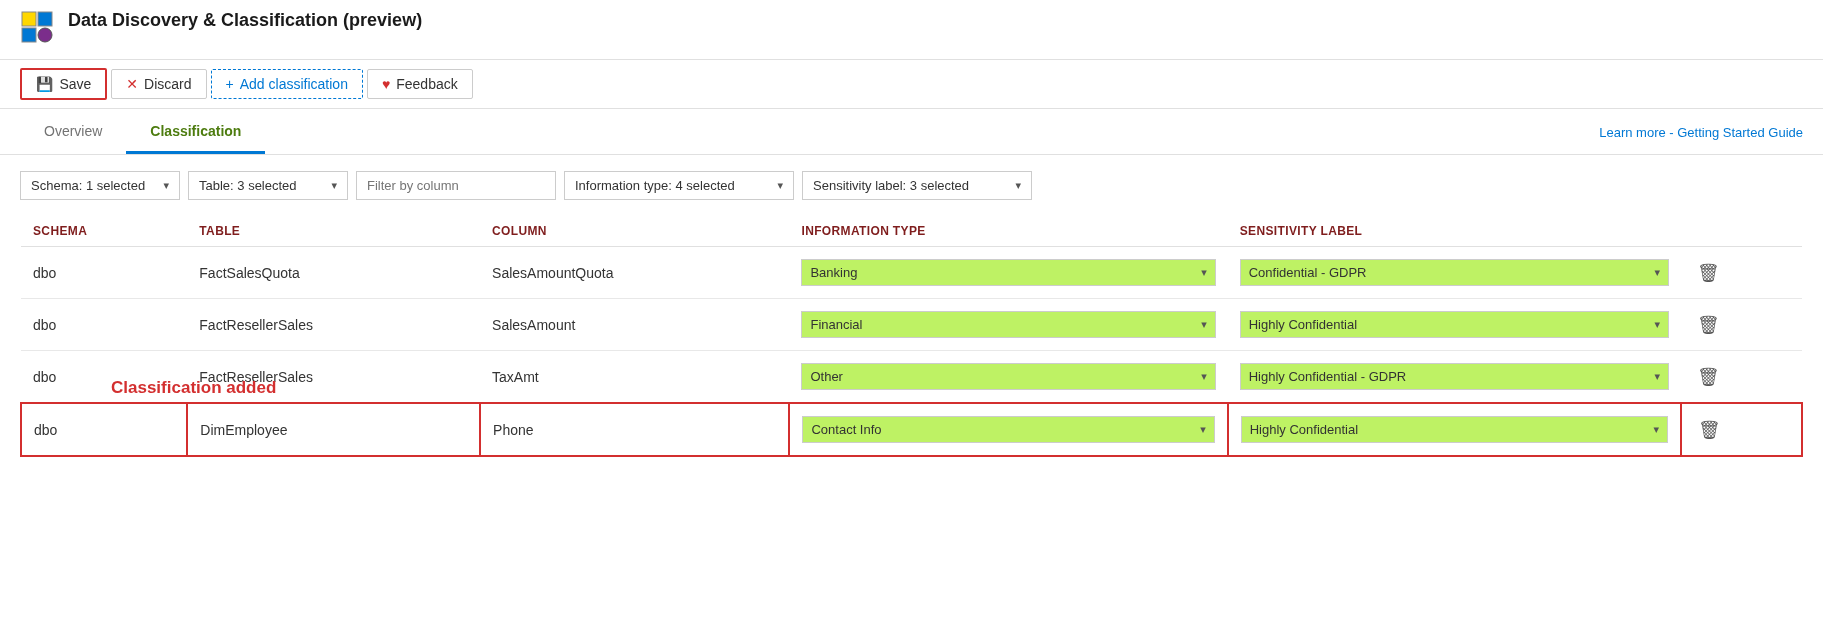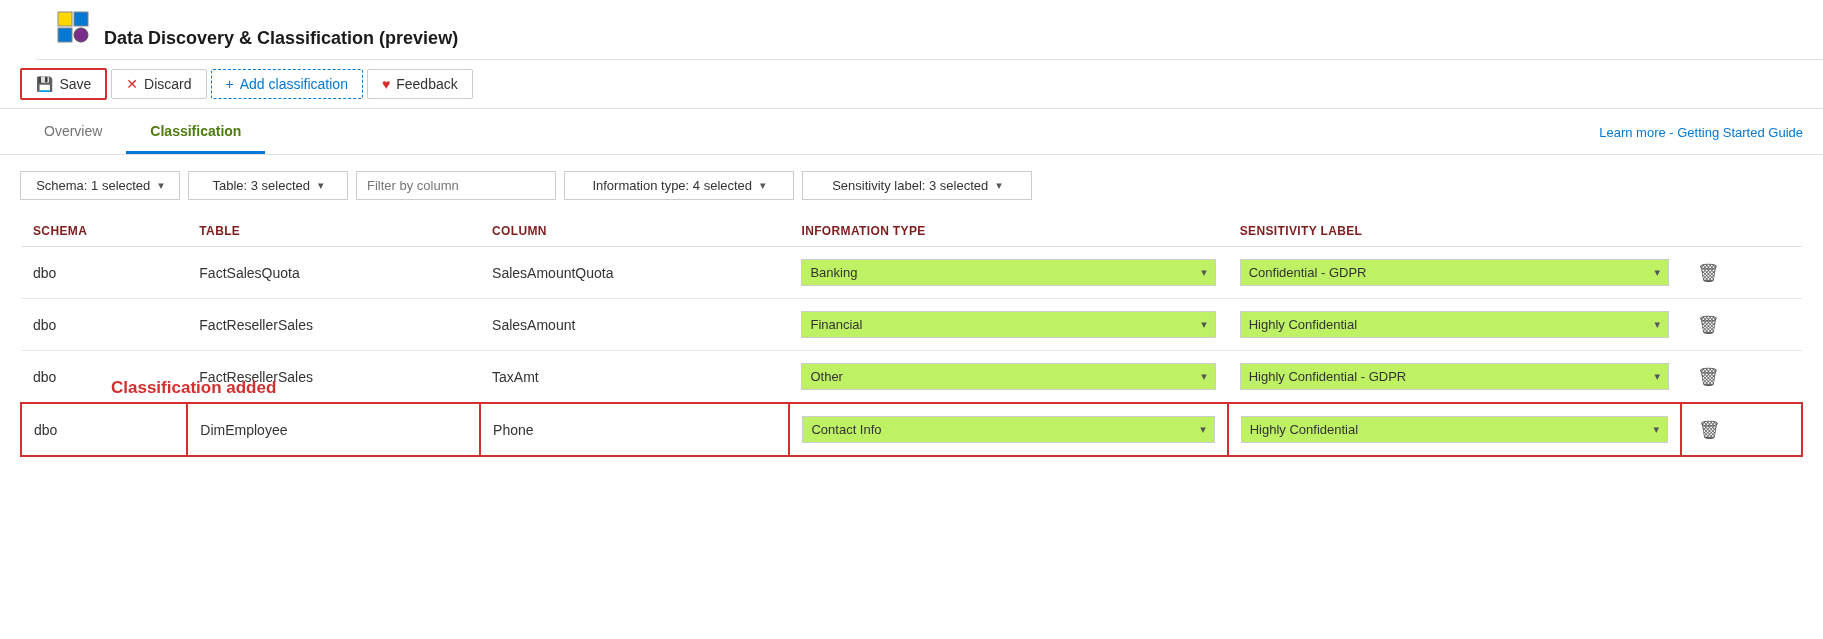--- a/index.html
+++ b/index.html
@@ -1,23 +1,22 @@
 <!DOCTYPE html>
 <html><head>
   <meta charset="utf-8">
   <style>
     * { box-sizing: border-box; margin: 0; padding: 0; }
     body { font-family: 'Segoe UI', Arial, sans-serif; font-size: 14px; color: #333; background: #fff; }
 
     .title-bar {
       display: flex;
-      align-items: flex-end;
+      align-items: flex-start;
       padding: 10px 20px;
       border-bottom: 1px solid #e0e0e0;
-      margin-left: 36px;
     }
     .title-icon {
       width: 36px;
       height: 36px;
       margin-right: 12px;
     }
     .title-text {
       font-size: 18px;
       font-weight: 600;
       color: #1a1a1a;
@@ -109,21 +108,21 @@
       display: flex;
       align-items: center;
       border: 1px solid #ccc;
       padding: 6px 10px;
       background: #fff;
       cursor: pointer;
       font-size: 13px;
       color: #333;
       gap: 8px;
       min-width: 160px;
-      justify-content: center;
+      justify-content: space-between;
     }
     .filter-input {
       border: 1px solid #ccc;
       padding: 6px 10px;
       font-size: 13px;
       color: #aaa;
       min-width: 200px;
       outline: none;
     }
     .filter-select.wide { min-width: 230px; }

